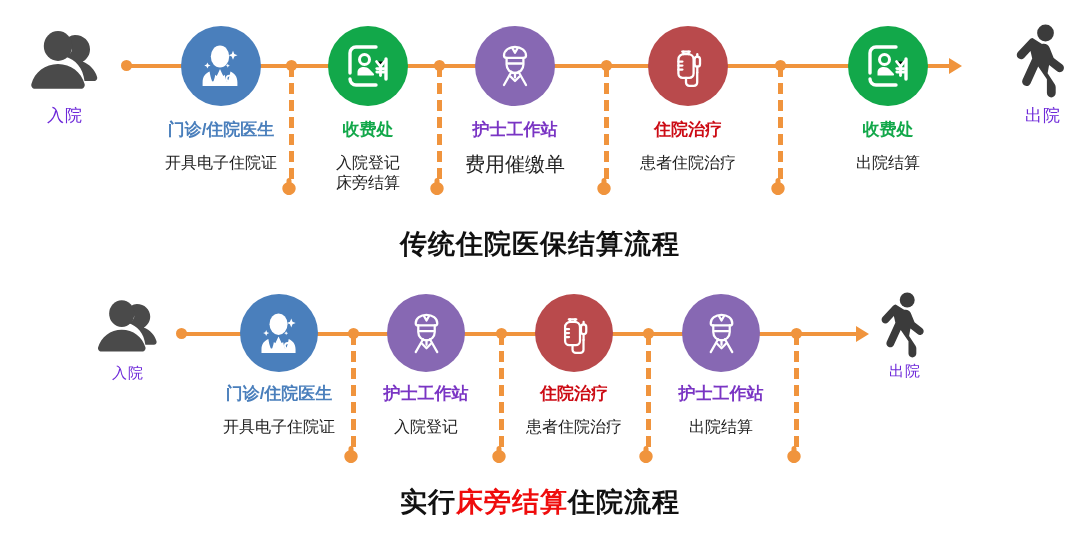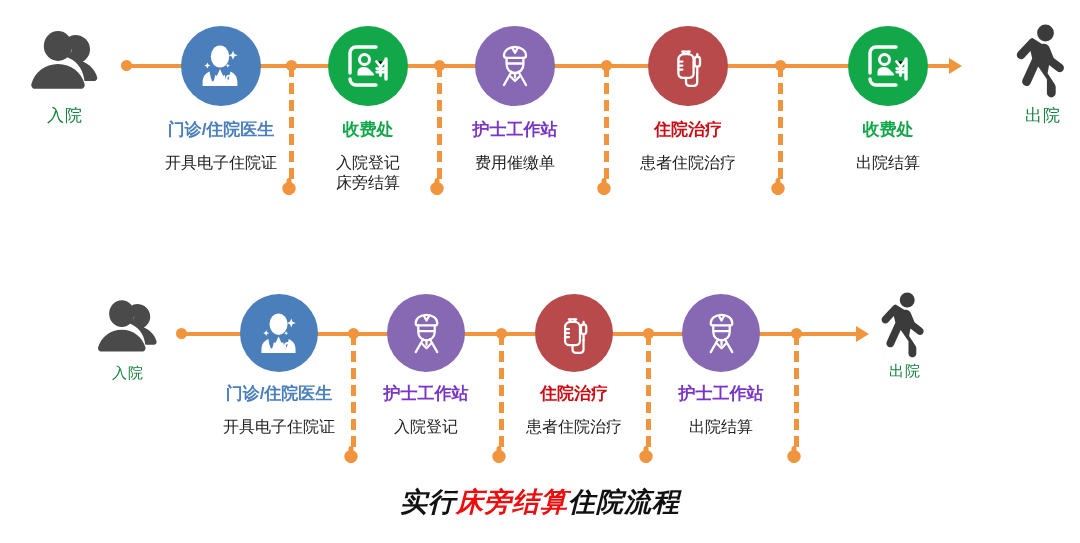--- a/index.html
+++ b/index.html
@@ -30,21 +30,21 @@
     width: 110px;
   }
   .endpoint .glyph {
     height: 78px;
     display: flex;
     align-items: center;
     justify-content: center;
   }
   .endpoint .cap {
     font-size: 17px;
-    color: #15803d;
+    color: #6d28d9;
     margin-top: 4px;
     letter-spacing: 1px;
   }
   .endpoint.small { width: 100px; }
   .endpoint.small .glyph { height: 66px; }
   .endpoint.small .cap { font-size: 15px; }
 
   
   .node {
     position: absolute;
@@ -209,21 +209,21 @@
             <path d="M16.6 16.8v6.6c0 5 3.8 8.6 8.4 8.6s8.4-3.6 8.4-8.6v-6.6"></path>
             <path d="M18 22.5h14"></path>
             <path d="M21.5 30.8L14 44"></path>
             <path d="M28.5 30.8L36 44"></path>
             <path d="M25 32v4.5"></path>
             <path d="M20.5 35.5L25 40l4.5-4.5"></path>
           </g>
         </svg>
       </div>
       <div class="title" style="top:92px; font-size:17px; color:#7a35c4;">护士工作站</div>
-      <div class="sub" style="top:127px; font-size:16px;">费用催缴单</div>
+      <div class="sub" style="top:127px; font-size:20px;font-family:Liberation Mono, monospace;">费用催缴单</div>
     </div>
 
     <div class="node" style="left:688px; top:26px; width:0;">
       <div class="circle" style="width:80px; height:80px; background:#b94a4c;">
         <svg width="48" height="48" viewBox="0 0 48 48" aria-hidden="true">
           <g fill="none" stroke="#ffffff" stroke-width="2.3" stroke-linecap="round" stroke-linejoin="round">
             <path d="M18.2 9.6h7.6"></path>
             <path d="M19.4 9.6v2.6"></path>
             <path d="M24.6 9.6v2.6"></path>
             <path d="M14.4 17.4c0-3 2.4-5.2 5.6-5.2h4c3.2 0 5.6 2.2 5.6 5.2v14.2c0 2.3-1.9 4.2-4.2 4.2h-6.8c-2.3 0-4.2-1.9-4.2-4.2z"></path>
@@ -301,20 +301,23 @@
     </div>
     <div class="divider" style="left:778px; top:66px;">
       <div class="dash" style="height:114px;"></div>
       <div class="pin" style="top:112px;">
         <svg width="14" height="17" viewBox="0 0 14 17" aria-hidden="true">
           <path d="M7 0c1.4 0 2.5 1.1 2.5 2.5v2.1c2.5 1 4.2 3 4.2 5.6C13.7 13.9 10.7 17 7 17s-6.7-3.1-6.7-6.8c0-2.6 1.7-4.6 4.2-5.6V2.5C4.5 1.1 5.6 0 7 0z" fill="#f0943d"></path>
         </svg>
       </div>
     </div>
 
+    <div class="caption" style="top:226px; font-size:27px;">
+      <span>传统住院医保结算流程</span>
+    </div>
   </div>
 
   <div class="abs" style="left:0; top:272px; width:1080px; height:271px;">
 
     <div class="rail" style="left:181px; top:60px; width:677px;"></div>
     <div class="arrowhead" style="left:856px; top:54px;"></div>
 
     <div class="dot" style="left:176px; top:56px;"></div>
     <div class="dot" style="left:348px; top:56px;"></div>
     <div class="dot" style="left:496px; top:56px;"></div>
@@ -450,18 +453,18 @@
     </div>
     <div class="divider" style="left:794px; top:62px;">
       <div class="dash" style="height:114px;"></div>
       <div class="pin" style="top:112px;">
         <svg width="14" height="17" viewBox="0 0 14 17" aria-hidden="true">
           <path d="M7 0c1.4 0 2.5 1.1 2.5 2.5v2.1c2.5 1 4.2 3 4.2 5.6C13.7 13.9 10.7 17 7 17s-6.7-3.1-6.7-6.8c0-2.6 1.7-4.6 4.2-5.6V2.5C4.5 1.1 5.6 0 7 0z" fill="#f0943d"></path>
         </svg>
       </div>
     </div>
 
-    <div class="caption" style="top:212px; font-size:27px;font-style:italic;">
+    <div class="caption" style="top:212px; font-size:27px;">
       <span>实行</span><span class="hl">床旁结算</span><span>住院流程</span>
     </div>
   </div>
 
 </div>
 
 </body></html>

